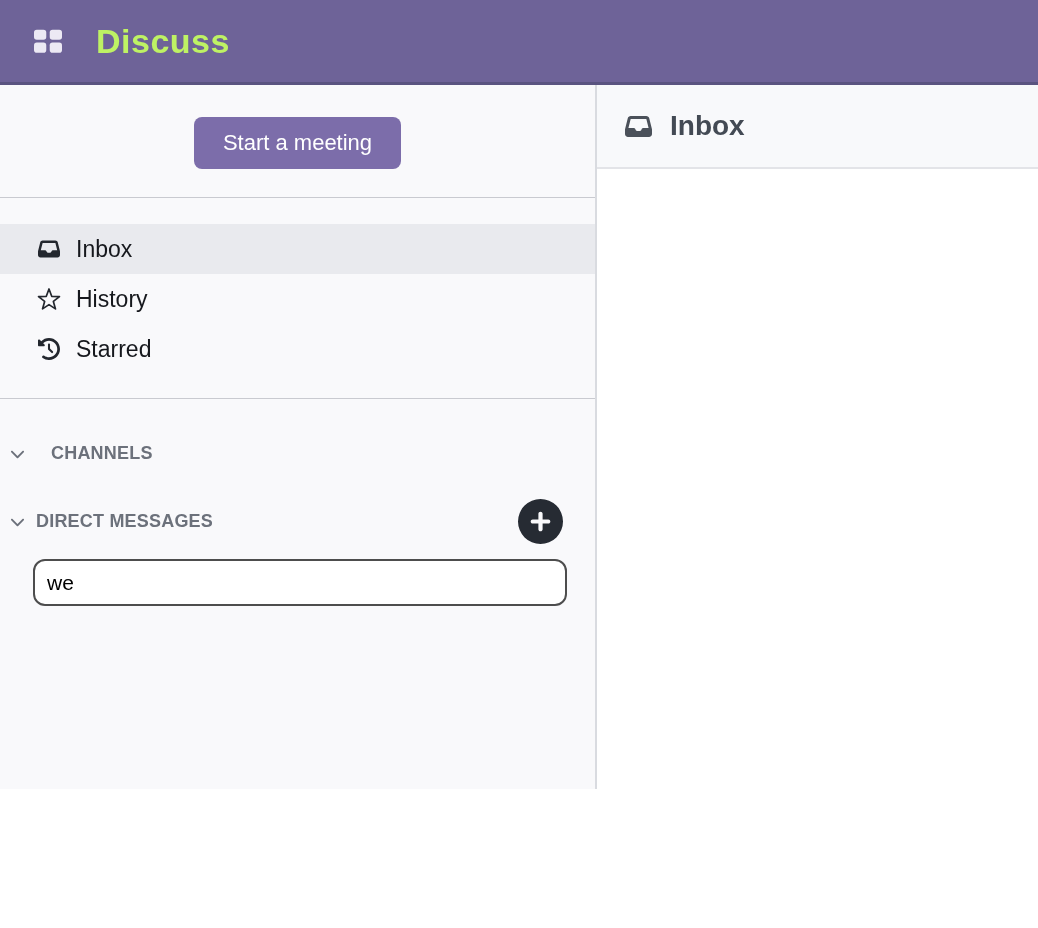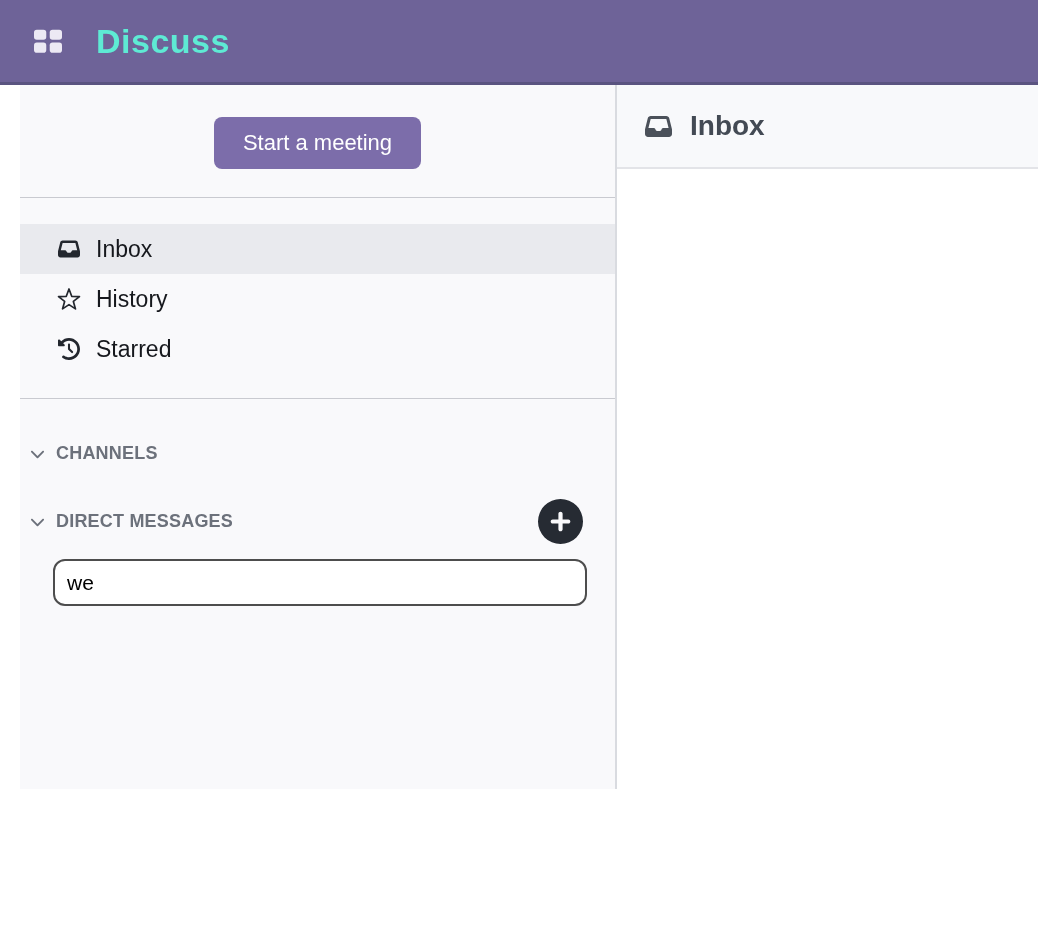--- a/index.html
+++ b/index.html
@@ -21,27 +21,27 @@
   }
   .grid-btn {
     width: 36px; height: 36px;
     display: flex; align-items: center; justify-content: center;
     cursor: pointer;
   }
   .topbar-title {
     margin-left: 30px;
     font-size: 34px;
     font-weight: 600;
-    color: #5eead4;
+    color: #bef264;
     letter-spacing: 0.5px;
     cursor: pointer;
   }
 
   
-  .app { display: flex; height: 704px; margin-left: 20px; }
+  .app { display: flex; height: 704px; }
 
   
   .sidebar {
     width: 597px;
     min-width: 597px;
     background: #f9f9fb;
     border-right: 2px solid #d9dbe0;
     display: flex;
     flex-direction: column;
   }
@@ -87,21 +87,21 @@
     font-size: 18px;
     letter-spacing: 0.2px;
     cursor: pointer;
   }
   .section-header .chev {
     width: 18px; height: 18px;
     margin-right: 10px;
     display: flex; align-items: center; justify-content: center;
     flex: none;
   }
-  .channels-header { margin-top: 44px; }
+  .channels-header { margin-top: 44px; gap: 15px; }
   .dm-row {
     margin-top: 34px;
     height: 46px;
     display: flex;
     align-items: center;
     padding: 0 32px 0 0;
   }
   .dm-row .section-header { flex: 1; }
   .add-dm-btn {
     width: 45px; height: 45px;

